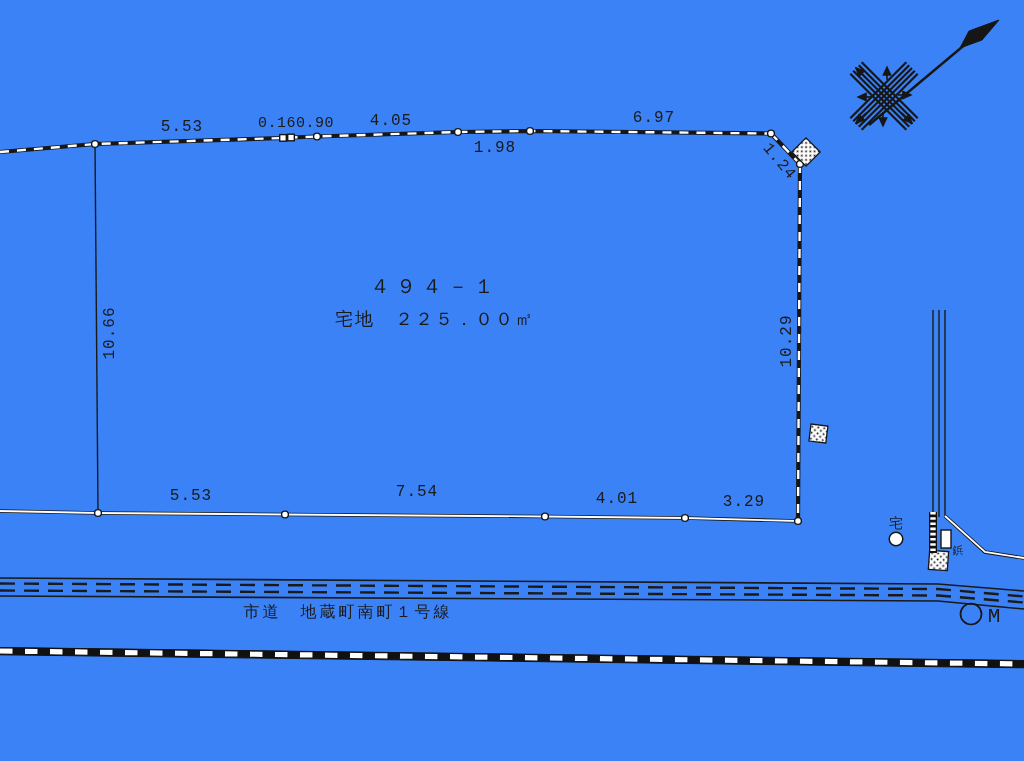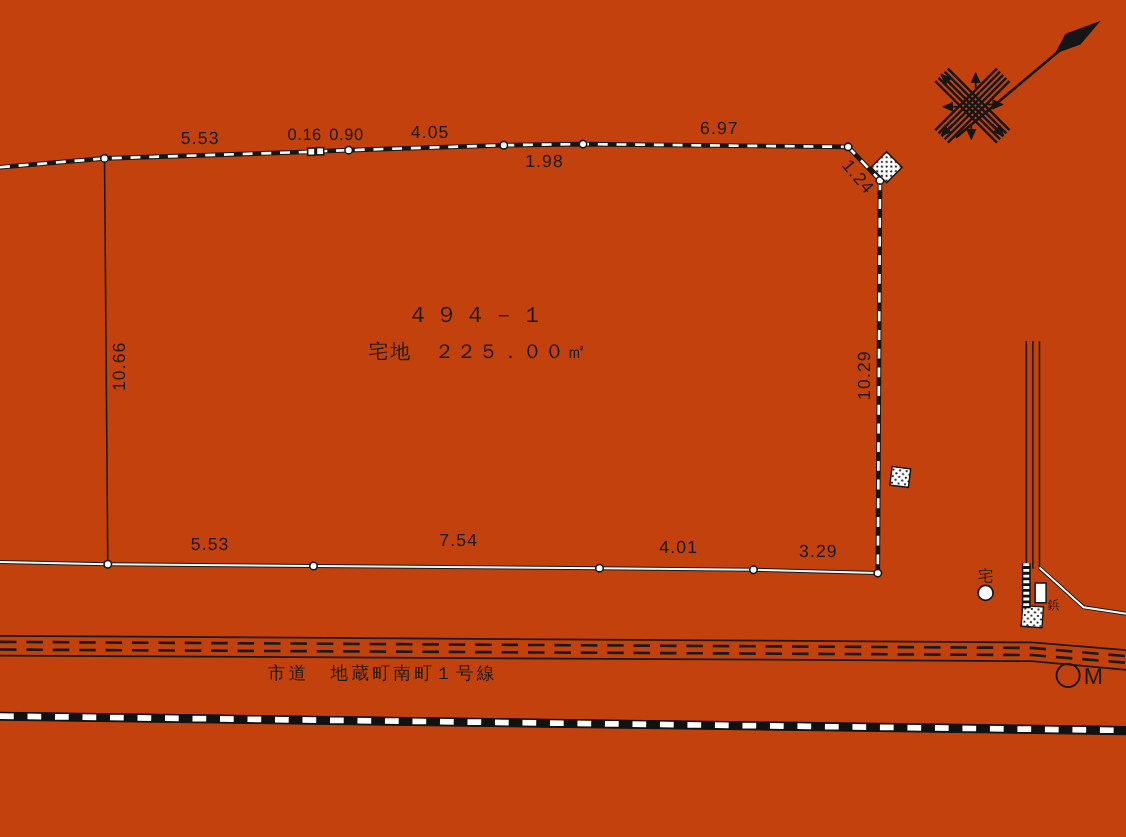--- a/index.html
+++ b/index.html
@@ -1,21 +1,21 @@
 <!DOCTYPE html>
 <html><head>
 <meta charset="utf-8">
 <style>
   html,body{margin:0;padding:0;background:#e8e8e8;}
   .sheet{
     position:relative;
     width:1024px;height:761px;
-    background:#c2410c;
+    background:#3b82f6;
     overflow:hidden;
-    font-family:Liberation Sans, sans-serif;
+    font-family:Liberation Mono, monospace;
     text-align:right;
   }
   svg{display:block}
   text{fill:#1a1a1a;}
   .dim{font-size:16px;letter-spacing:1px;}
   .dim-small{font-size:15px;letter-spacing:0.5px;}
   .parcel-no{font-size:20px;letter-spacing:6px;}
   .parcel-area{font-size:18px;letter-spacing:2px;}
   .road-name{font-size:16px;letter-spacing:3px;}
   .tiny{font-size:11px;}

